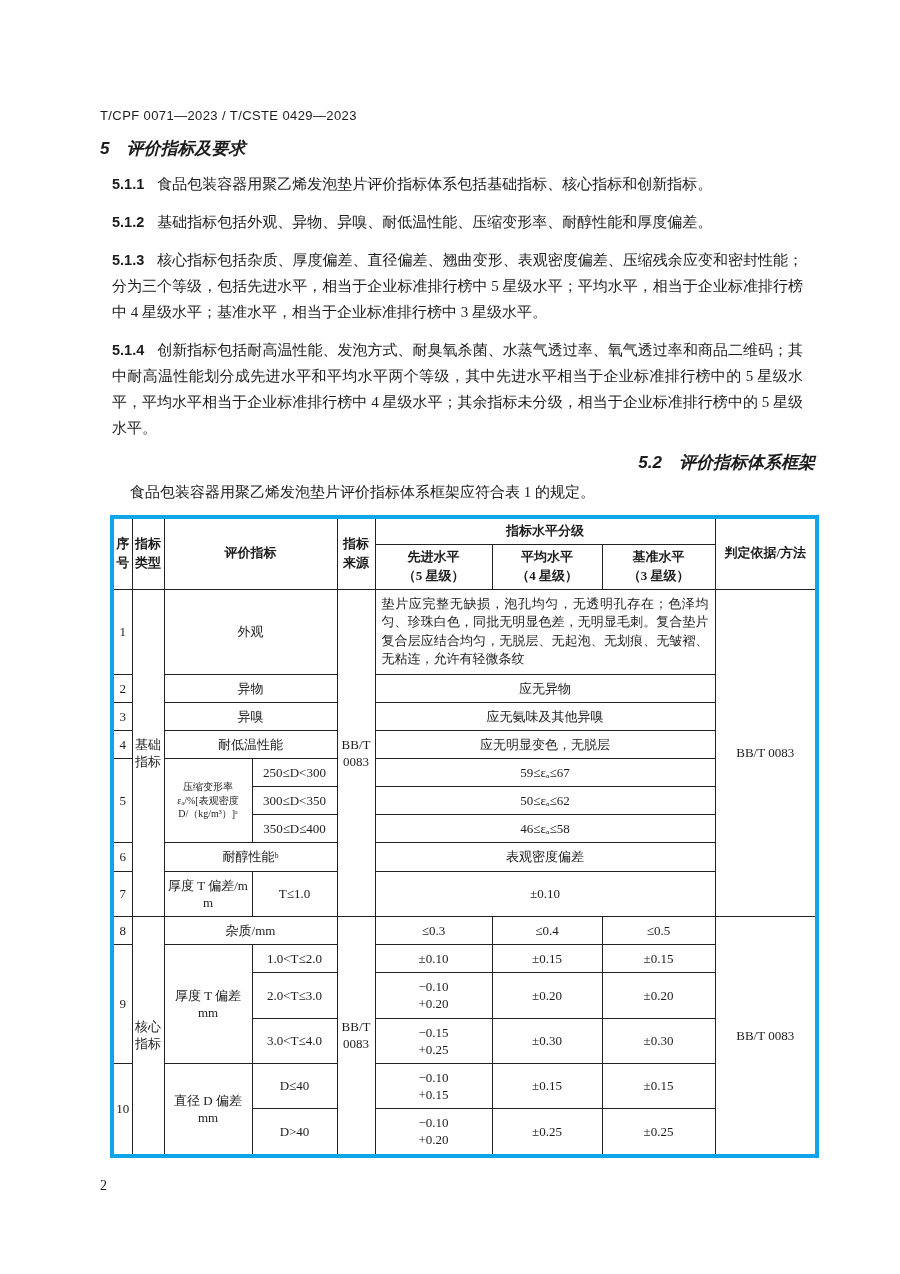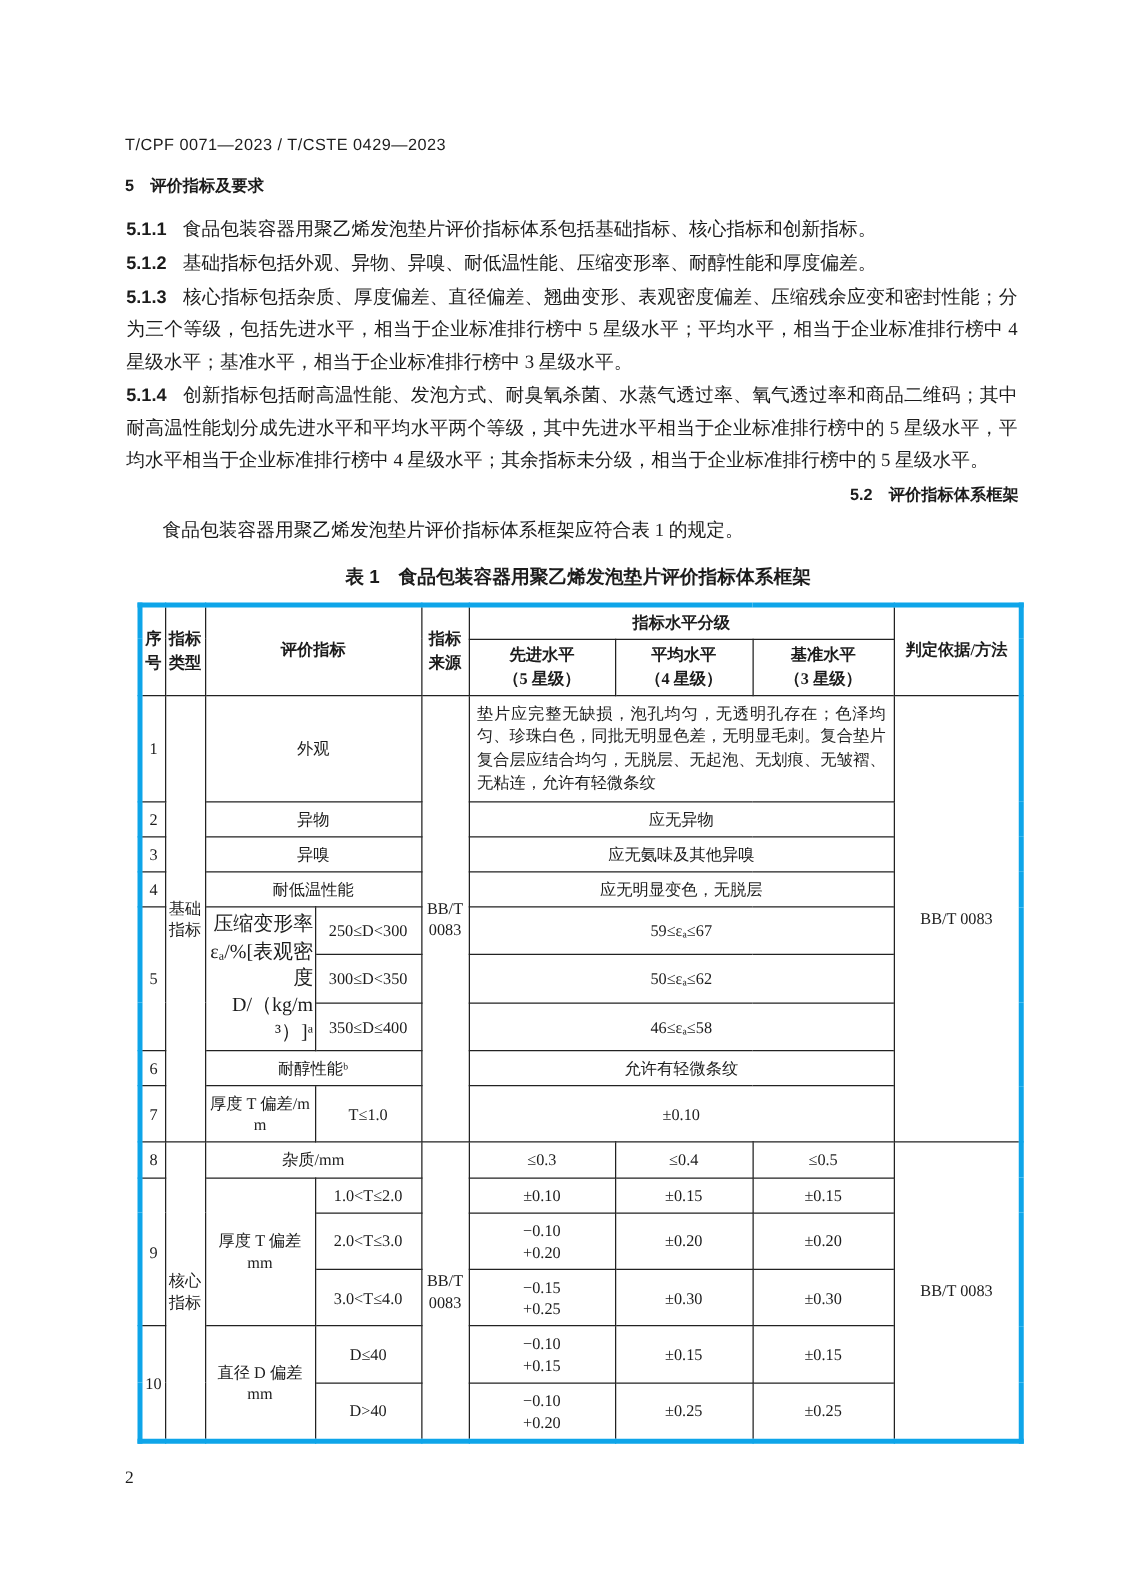--- a/index.html
+++ b/index.html
@@ -9,27 +9,28 @@
     color:#1c1c1c;
     overflow:hidden;
   }
   .page{padding:108px 85px 0 100px;box-sizing:border-box;}
   .doc-header{
     font-family:"Liberation Sans","DejaVu Sans",sans-serif;
     font-size:13px;letter-spacing:.4px;font-weight:500;
     margin-bottom:16px;white-space:nowrap;
   }
   .heading{
-    font-weight:bold;font-size:13px;line-height:20px;
+    font-weight:bold;font-size:17px;line-height:20px;
     font-family:"Liberation Sans","DejaVu Sans",sans-serif;
     margin:0 0 12px 0;
+    font-style:italic;
   }
   .heading.sub{margin:0 0 6px 0;}
   .heading.h52{margin:4px 0 6px 0;text-align:right;}
-  .clause{margin:1px;line-height:26px;font-size:15px;text-align:justify;}
+  .clause{margin:12px;line-height:26px;font-size:15px;text-align:justify;}
   .clause .clause-num{
     font-family:"Liberation Sans","DejaVu Sans",sans-serif;
     font-weight:bold;margin-right:13px;font-size:14.5px;
   }
   .intro{margin:0;line-height:26px;font-size:15px;text-indent:2em;}
   .table-title{
     margin:14px 0 0 10px;width:705px;text-align:center;
     font-weight:bold;font-size:15px;line-height:20px;
     font-family:"Liberation Sans","DejaVu Sans",sans-serif;
   }
@@ -44,21 +45,21 @@
     text-align:center;vertical-align:middle;
     padding:5px 1px;line-height:1.32;
     white-space:pre-line;word-break:break-all;
     overflow:hidden;
   }
   table.std thead th{font-weight:bold;padding:3px 1px;line-height:1.45;}
   table.std td.left{
     text-align:justify;padding:5px 6px;line-height:18.5px;
     font-size:13px;word-break:break-all;
   }
-  table.std td.small{font-size:16px;padding:3px 1px;line-height:1.35;text-align:right;}
+  table.std td.small{font-size:10px;padding:3px 1px;line-height:1.35;}
   .page-num{margin:20px 0 0 0;font-size:14px;}
 </style>
 </head>
 <body>
 
 <div class="page">
 
   <div class="doc-header">T/CPF 0071—2023 / T/CSTE 0429—2023</div>
 
   <div class="heading">5　评价指标及要求</div>
@@ -69,21 +70,20 @@
   <p class="clause"><span class="clause-num">5.1.2</span><span>基础指标包括外观、异物、异嗅、耐低温性能、压缩变形率、耐醇性能和厚度偏差。</span></p>
 
   <p class="clause"><span class="clause-num">5.1.3</span><span>核心指标包括杂质、厚度偏差、直径偏差、翘曲变形、表观密度偏差、压缩残余应变和密封性能；分为三个等级，包括先进水平，相当于企业标准排行榜中 5 星级水平；平均水平，相当于企业标准排行榜中 4 星级水平；基准水平，相当于企业标准排行榜中 3 星级水平。</span></p>
 
   <p class="clause"><span class="clause-num">5.1.4</span><span>创新指标包括耐高温性能、发泡方式、耐臭氧杀菌、水蒸气透过率、氧气透过率和商品二维码；其中耐高温性能划分成先进水平和平均水平两个等级，其中先进水平相当于企业标准排行榜中的 5 星级水平，平均水平相当于企业标准排行榜中 4 星级水平；其余指标未分级，相当于企业标准排行榜中的 5 星级水平。</span></p>
 
   <div class="heading sub h52">5.2　评价指标体系框架</div>
 
   <p class="intro">食品包装容器用聚乙烯发泡垫片评价指标体系框架应符合表 1 的规定。</p>
 
-  <div class="table-title">表 1　食品包装容器用聚乙烯发泡垫片评价指标体系框架</div>
 
   <table class="std">
     <colgroup>
       <col style="width:20px">
       <col style="width:32px">
       <col style="width:88px">
       <col style="width:85px">
       <col style="width:38px">
       <col style="width:117px">
       <col style="width:110px">
@@ -144,21 +144,21 @@
           <td>300≤D&lt;350</td>
           <td colspan="3">50≤εₐ≤62</td>
         </tr>
         <tr>
           <td>350≤D≤400</td>
           <td colspan="3">46≤εₐ≤58</td>
         </tr>
         <tr>
           <td>6</td>
           <td colspan="2">耐醇性能ᵇ</td>
-          <td colspan="3">允许有轻微条纹</td>
+          <td colspan="3">表观密度偏差</td>
         </tr>
         <tr>
           <td>7</td>
           <td>厚度 T 偏差/mm</td>
           <td>T≤1.0</td>
           <td colspan="3">±0.10</td>
         </tr>
         <tr>
           <td>8</td>
           <td rowspan="6">核心指标</td>

